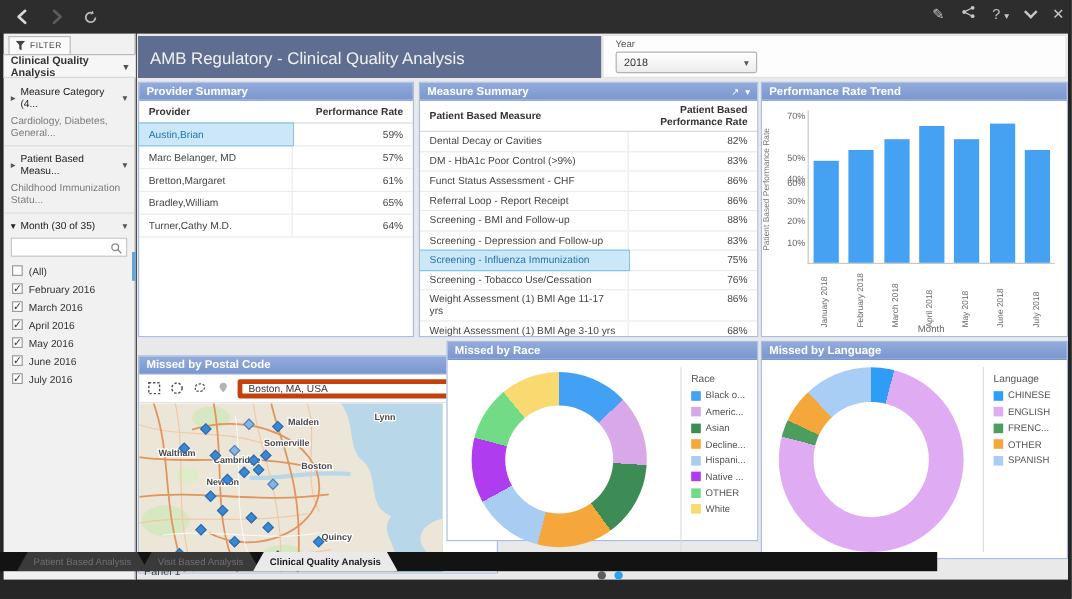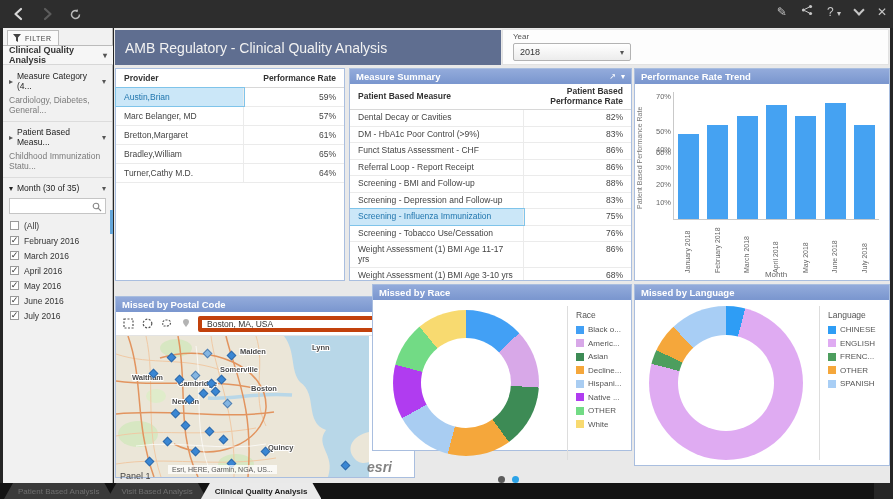--- a/index.html
+++ b/index.html
@@ -83,21 +83,21 @@
   .leg-title { font-size:8.5px; color:#555; margin-bottom:5px; }
   .leg-item { display:flex; align-items:center; gap:4px; margin-bottom:4.5px; }
   .leg-sw { width:8px; height:8px; flex:0 0 8px; }
   .leg-lb { font-size:8px; color:#555; white-space:nowrap; overflow:hidden; }
 
   .panel1 { position:absolute; left:6px; top:443px; font-size:9px; color:#444; }
   .dots { position:absolute; left:384px; top:448px; display:flex; gap:7px; }
   .dot { width:7px; height:7px; border-radius:50%; cursor:pointer; }
 
   
-  .tabbar { position:absolute; left:0; top:483px; width:874px; height:16px; background:#131313; display:flex; padding-left:4px; }
+  .tabbar { position:absolute; left:0; top:460px; width:781px; height:16px; background:#131313; display:flex; padding-left:14px; }
   .tab { height:16px; display:flex; align-items:center; justify-content:center; font-size:8px; color:#6f6f6f; background:#3a3a3a; clip-path:polygon(9px 0, calc(100% - 9px) 0, 100% 100%, 0 100%); margin-right:-6px; padding:0 14px; cursor:pointer; white-space:nowrap; }
   .tab.active { background:#eaeaea; color:#1c1c1c; font-weight:bold; z-index:2; }
 </style>
 </head>
 <body>
 
 <div class="screen">
 
   <div class="topbar">
     <span class="tb-ico" style="left:10px">
@@ -212,20 +212,21 @@
     <div class="titlebar">AMB Regulatory - Clinical Quality Analysis</div>
     <div class="yearbox">
       <div class="yearlabel">Year</div>
       <div class="yearselect">
         <span>2018</span>
         <span class="caret">▾</span>
       </div>
     </div>
 
     <div class="panel" style="left:1px; top:40px; width:230px; height:213px;">
+      <div class="panel-h">Provider Summary</div>
       <div class="thead">
         <div class="c-name">Provider</div>
         <div class="c-rate">Performance Rate</div>
       </div>
       <div id="provider-rows">
           <div class="trow sel">
             <div class="c-name">Austin,Brian</div>
             <div class="c-rate">59%</div>
           </div>
           <div class="trow">

